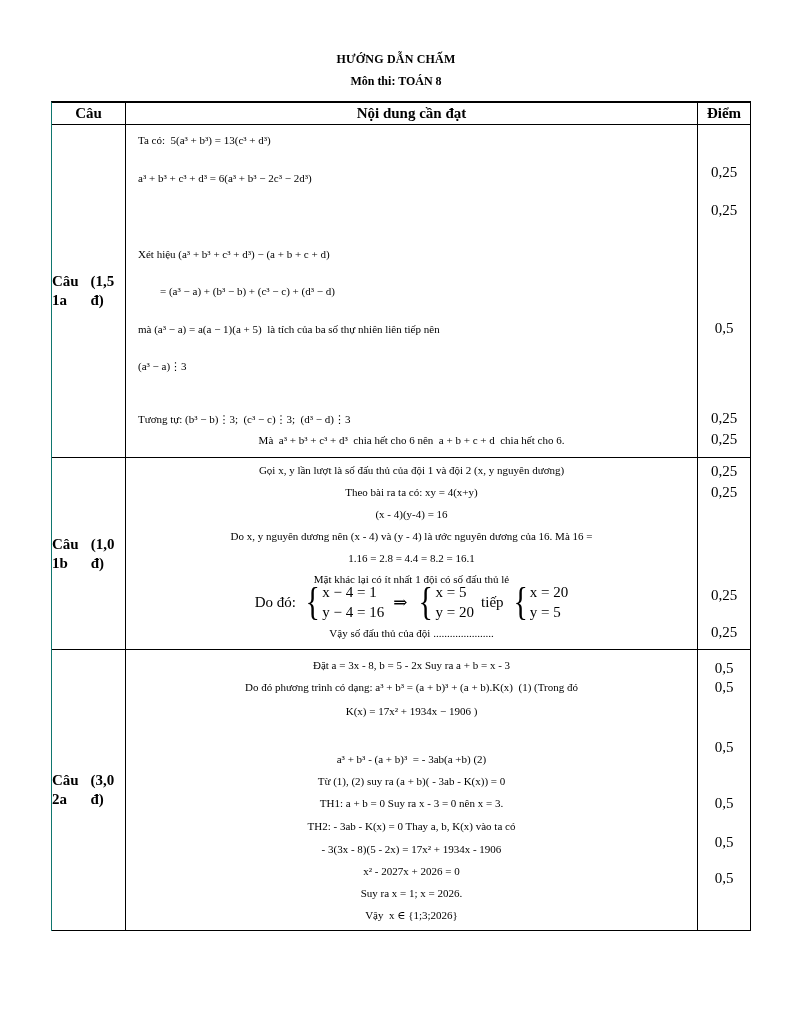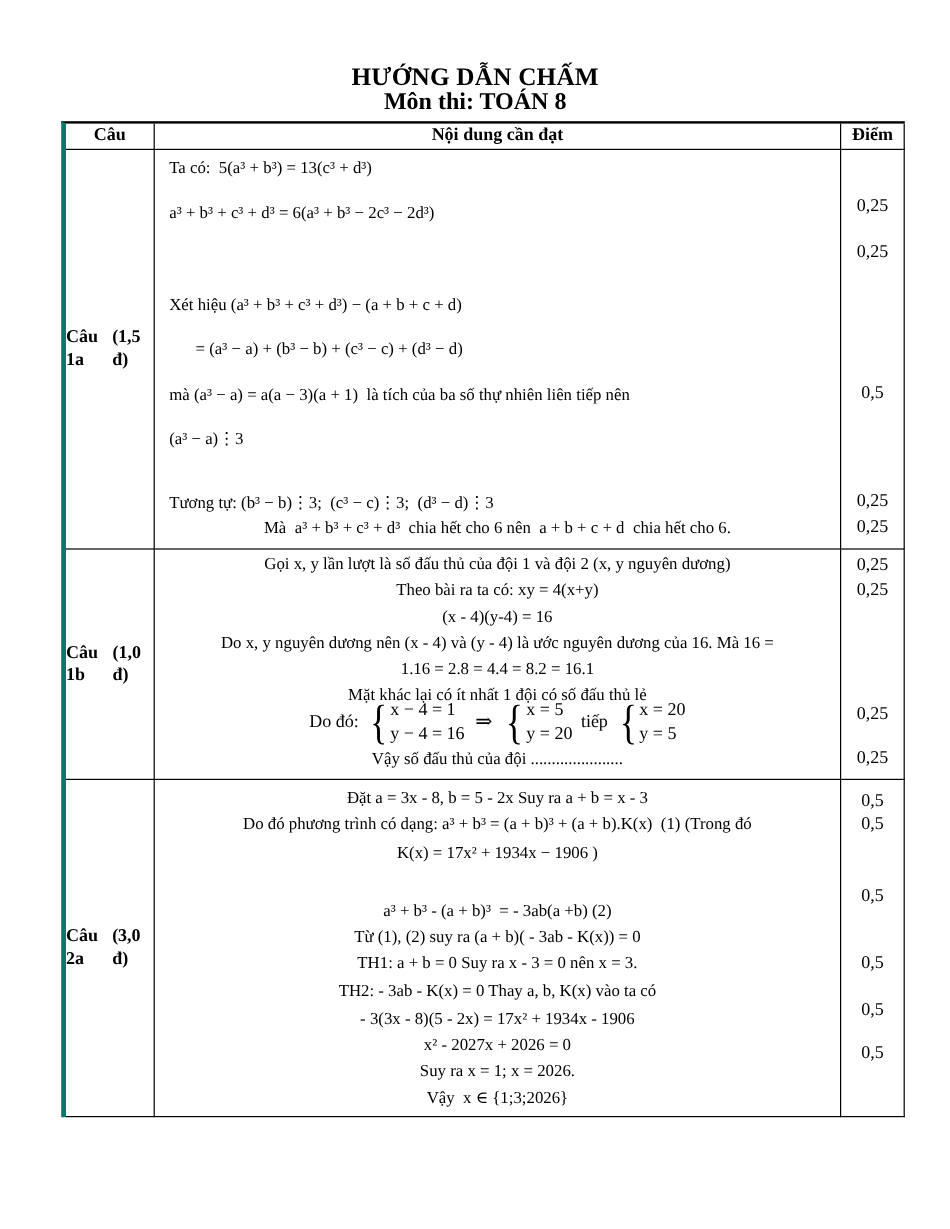--- a/index.html
+++ b/index.html
@@ -2,35 +2,35 @@
 <html><head>
 <meta charset="utf-8">
 <style>
   html,body{margin:0;padding:0;background:#fff;}
   .page{
     position:relative;width:792px;height:1024px;background:#ffffff;
     font-family:"Liberation Serif","DejaVu Serif",serif;color:#000;
     overflow:hidden;
   }
   .doc-title{position:absolute;top:52px;left:0;width:100%;text-align:center;
-    font-size:21px;font-weight:bold;letter-spacing:.2px;}
+    font-size:12px;font-weight:bold;letter-spacing:.2px;}
   .doc-subtitle{position:absolute;top:74px;left:0;width:100%;text-align:center;
-    font-size:20px;font-weight:bold;}
+    font-size:12px;font-weight:bold;}
   .gtable{
     position:absolute;left:51px;top:101px;width:699px;
     display:grid;grid-template-columns:74px 572px 53px;
     grid-template-rows:22px 333px 192px 281px;
-    border-top:2px solid #000;border-left:4px solid #0f766e;
+    border-top:2px solid #000;border-left:1px solid #0f766e;
   }
   .cell{border-right:1px solid #000;border-bottom:1px solid #000;position:relative;}
   .hcell{display:flex;align-items:center;justify-content:center;
     font-weight:bold;font-size:15px;}
   .labelcell{display:flex;flex-direction:row;align-items:center;justify-content:center;
     font-weight:bold;font-size:15px;line-height:19px;}
-  .cl{position:absolute;left:12px;right:6px;font-size:14px;line-height:19px;white-space:pre;}
+  .cl{position:absolute;left:12px;right:6px;font-size:11px;line-height:19px;white-space:pre;}
   .cl.center{left:0;right:0;text-align:center;}
   .cl.indent{left:34px;}
   .score{position:absolute;left:0;width:100%;text-align:center;font-size:15px;line-height:18px;}
   .system{position:absolute;left:0;right:0;display:flex;align-items:center;justify-content:center;
     gap:7px;font-size:15px;}
   .bracegrp{display:flex;align-items:center;}
   .brace{font-size:40px;font-weight:400;line-height:38px;transform:scaleX(.75);}
   .cases{display:flex;flex-direction:column;line-height:20px;}
   .syl{white-space:pre;}
   .arrow{font-size:17px;padding:0 2px;}
@@ -51,21 +51,21 @@
 
     <div class="cell labelcell">
       <span>Câu 1a</span>
       <span>(1,5 đ)</span>
     </div>
     <div class="cell">
       <div class="cl" style="top:6px">Ta có:  5(a³ + b³) = 13(c³ + d³)</div>
       <div class="cl" style="top:44px">a³ + b³ + c³ + d³ = 6(a³ + b³ − 2c³ − 2d³)</div>
       <div class="cl" style="top:120px">Xét hiệu (a³ + b³ + c³ + d³) − (a + b + c + d)</div>
       <div class="cl indent" style="top:157px">= (a³ − a) + (b³ − b) + (c³ − c) + (d³ − d)</div>
-      <div class="cl" style="top:195px">mà (a³ − a) = a(a − 3)(a + 1)  là tích của ba số thự nhiên liên tiếp nên</div>
+      <div class="cl" style="top:195px">mà (a³ − a) = a(a − 1)(a + 5)  là tích của ba số thự nhiên liên tiếp nên</div>
       <div class="cl" style="top:232px">(a³ − a)⋮3</div>
       <div class="cl" style="top:285px">Tương tự: (b³ − b)⋮3;  (c³ − c)⋮3;  (d³ − d)⋮3</div>
       <div class="cl center" style="top:306px">Mà  a³ + b³ + c³ + d³  chia hết cho 6 nên  a + b + c + d  chia hết cho 6.</div>
     </div>
     <div class="cell">
       <div class="score" style="top:38px">0,25</div>
       <div class="score" style="top:76px">0,25</div>
       <div class="score" style="top:194px">0,5</div>
       <div class="score" style="top:284px">0,25</div>
       <div class="score" style="top:305px">0,25</div>

